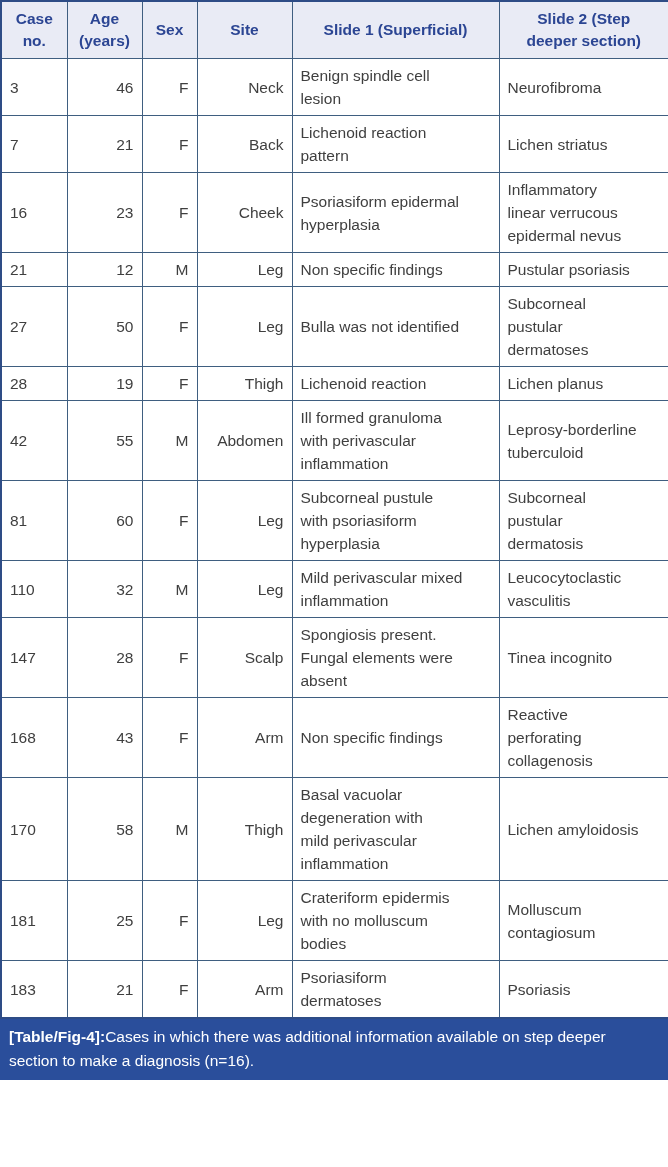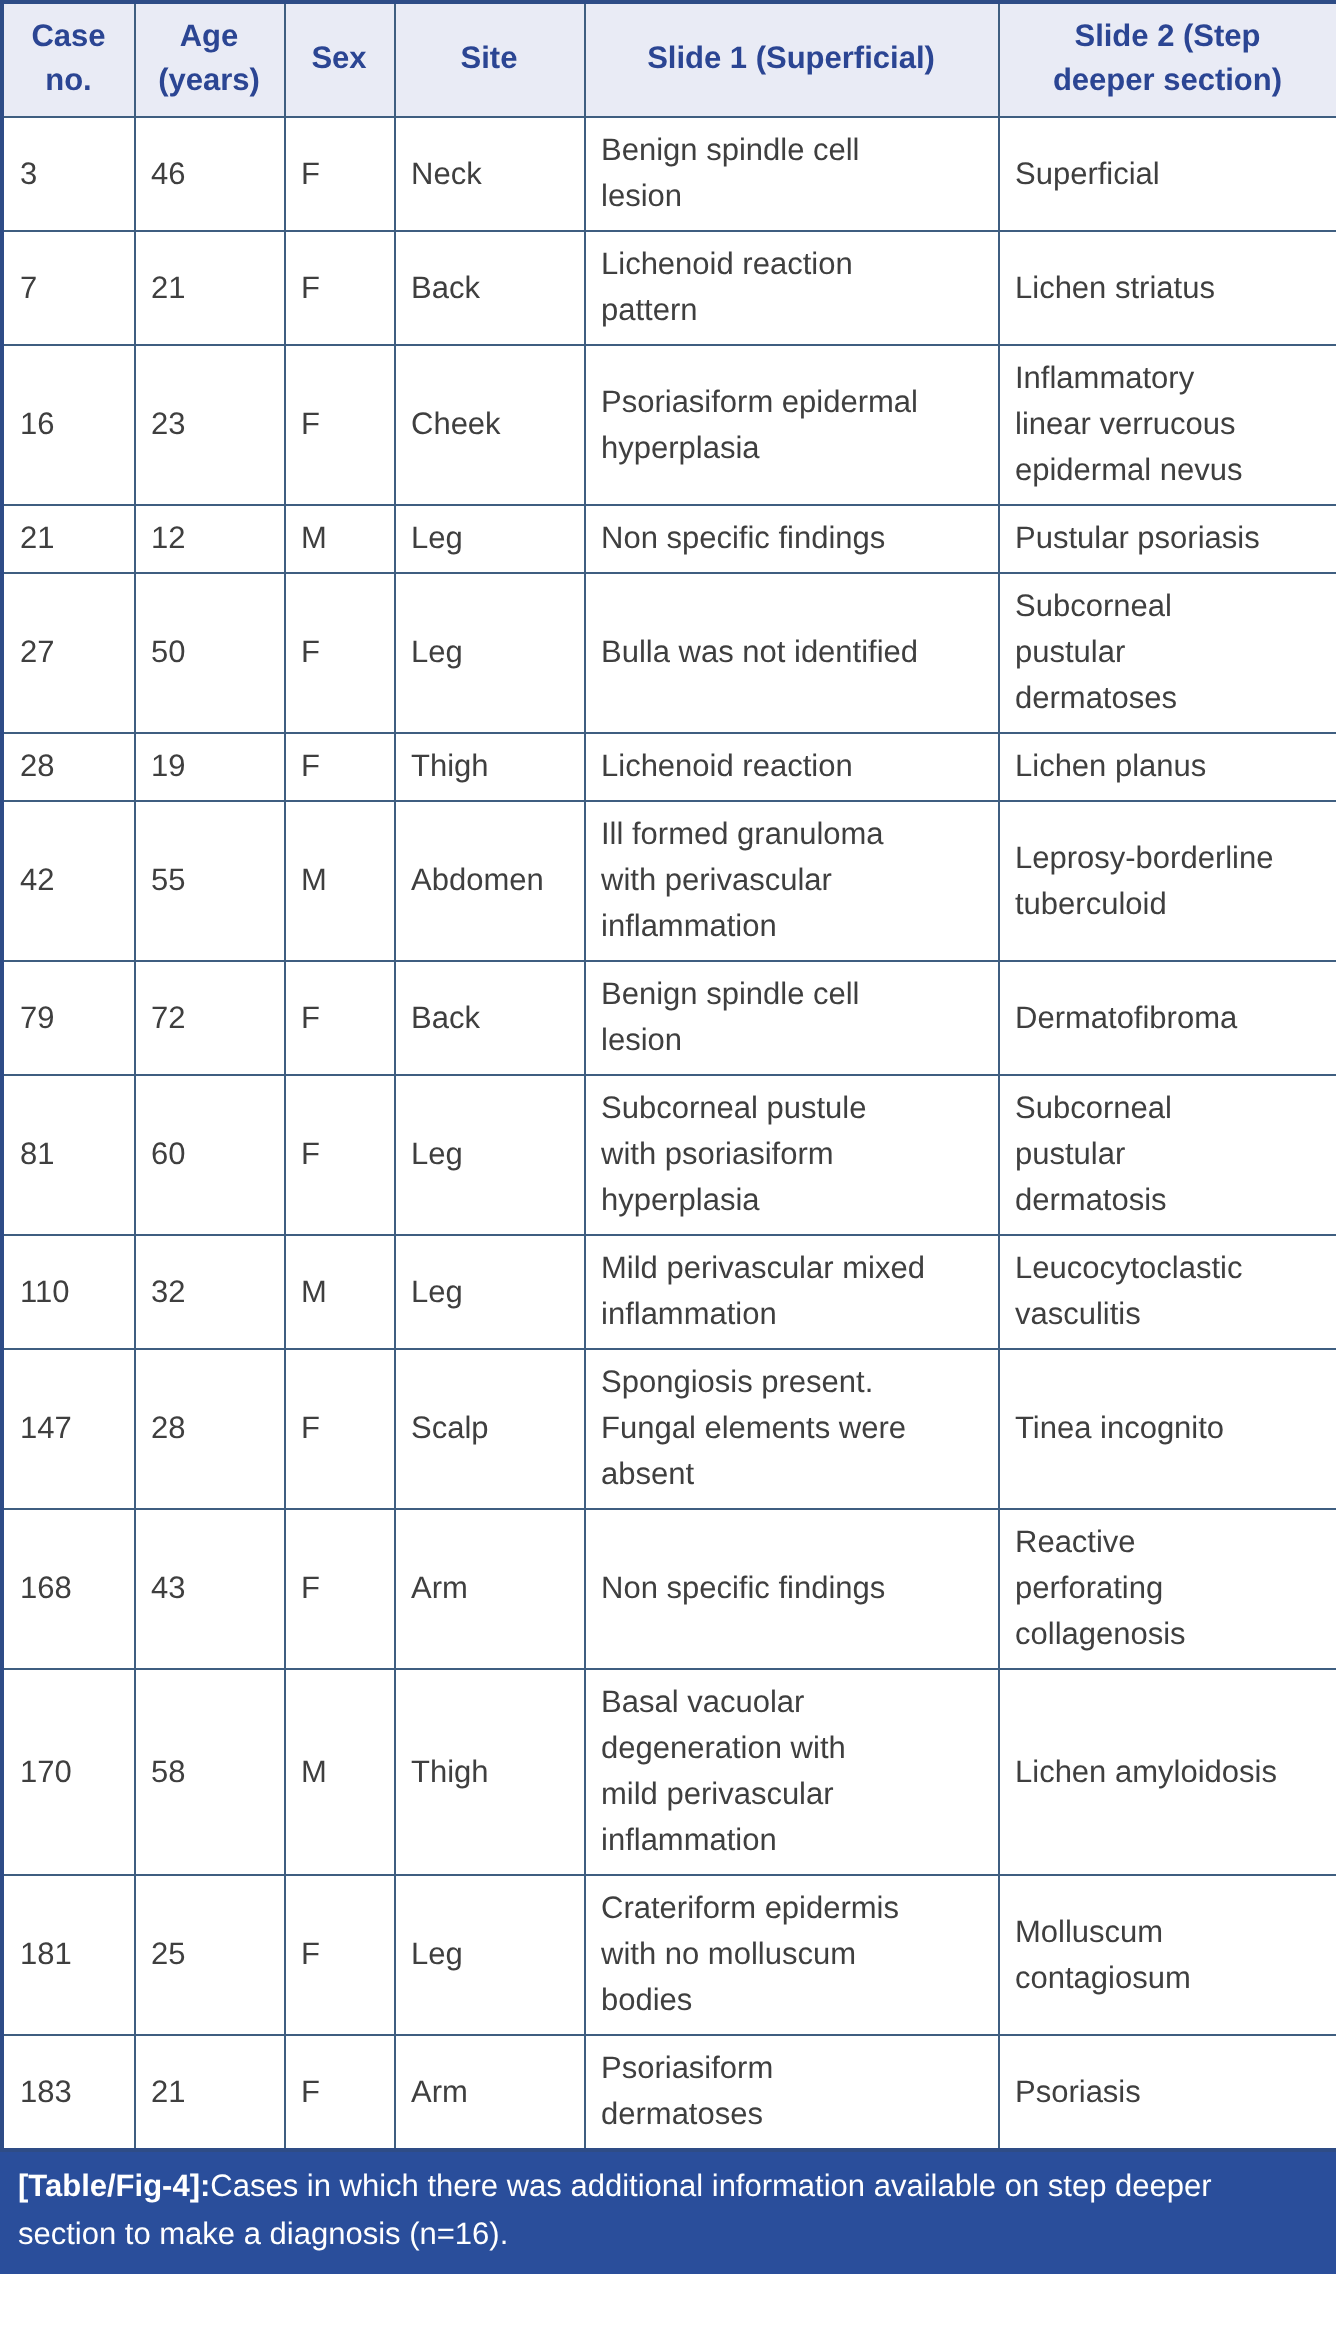--- a/index.html
+++ b/index.html
@@ -50,21 +50,21 @@
     padding-left: 9px;
     margin-top: 38px;
   }
   td.col-case_no {
     text-align: left;
     padding-left: 9px;
   }
   td.col-age,
   td.col-sex,
   td.col-site {
-    text-align: left;
+    text-align: right;
   }
   td.col-slide1,
   td.col-slide2 {
     text-align: left;
     padding-left: 10px;
   }
   .caption {
     width: 668px;
     box-sizing: border-box;
     background: var(--caption-bg);
@@ -105,21 +105,21 @@
       </tr>
     </thead>
     <tbody id="tbody">
         <tr>
           <td class="col-case_no">3</td>
           <td class="col-age">46</td>
           <td class="col-sex">F</td>
           <td class="col-site">Neck</td>
           <td class="col-slide1">Benign spindle cell
 lesion</td>
-          <td class="col-slide2">Superficial</td>
+          <td class="col-slide2">Neurofibroma</td>
         </tr>
         <tr>
           <td class="col-case_no">7</td>
           <td class="col-age">21</td>
           <td class="col-sex">F</td>
           <td class="col-site">Back</td>
           <td class="col-slide1">Lichenoid reaction
 pattern</td>
           <td class="col-slide2">Lichen striatus</td>
         </tr>
@@ -163,29 +163,20 @@
         <tr>
           <td class="col-case_no">42</td>
           <td class="col-age">55</td>
           <td class="col-sex">M</td>
           <td class="col-site">Abdomen</td>
           <td class="col-slide1">Ill formed granuloma
 with perivascular
 inflammation</td>
           <td class="col-slide2">Leprosy-borderline
 tuberculoid</td>
-        </tr>
-        <tr>
-          <td class="col-case_no">79</td>
-          <td class="col-age">72</td>
-          <td class="col-sex">F</td>
-          <td class="col-site">Back</td>
-          <td class="col-slide1">Benign spindle cell
-lesion</td>
-          <td class="col-slide2">Dermatofibroma</td>
         </tr>
         <tr>
           <td class="col-case_no">81</td>
           <td class="col-age">60</td>
           <td class="col-sex">F</td>
           <td class="col-site">Leg</td>
           <td class="col-slide1">Subcorneal pustule
 with psoriasiform
 hyperplasia</td>
           <td class="col-slide2">Subcorneal

